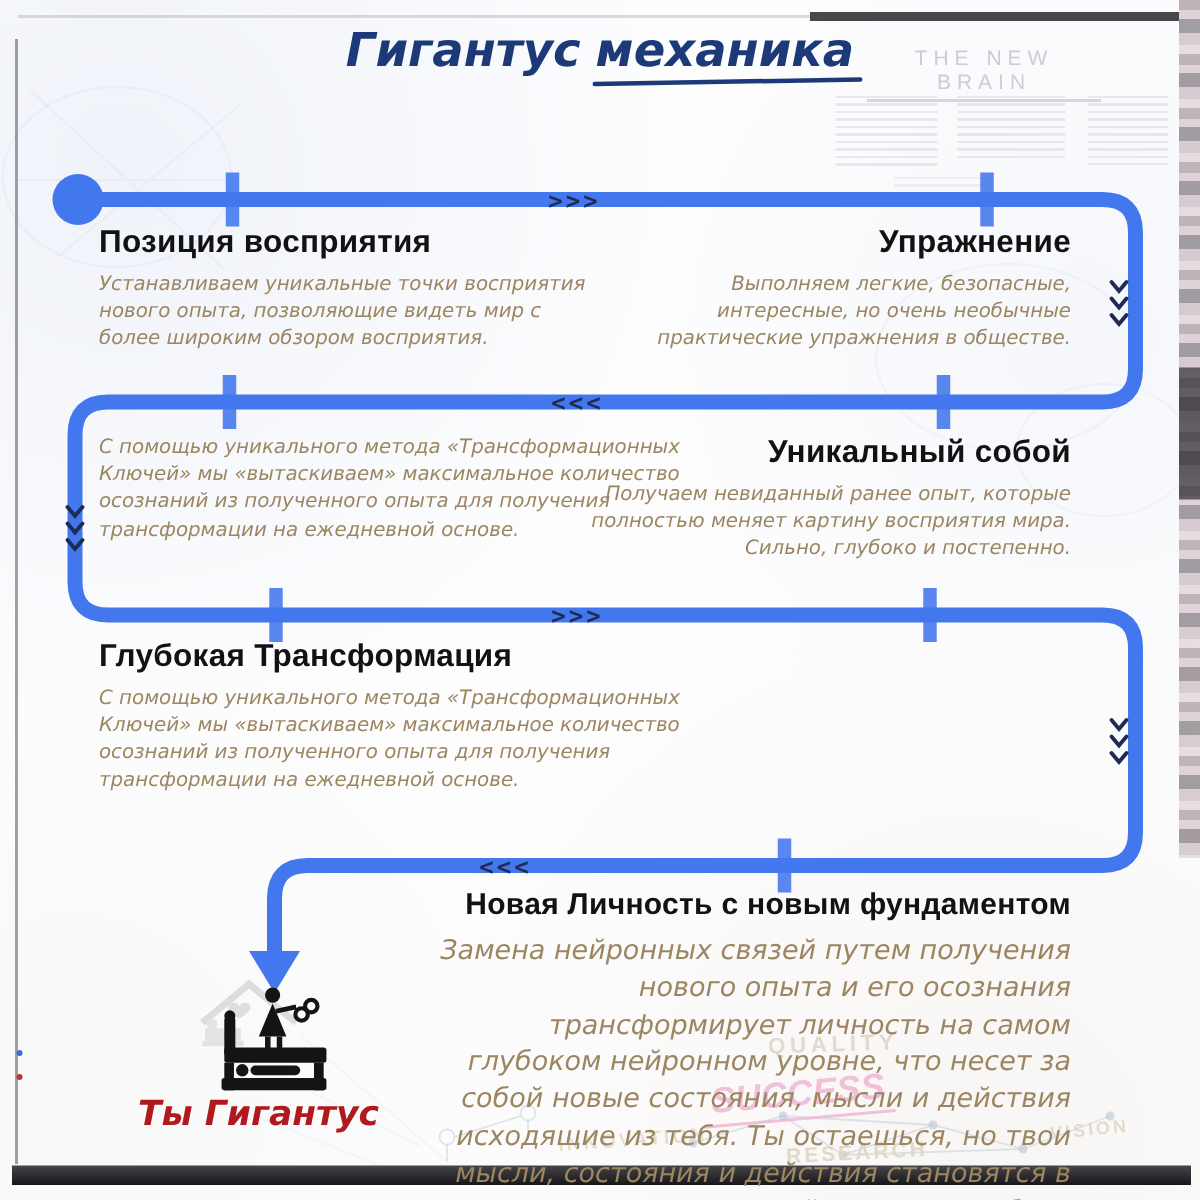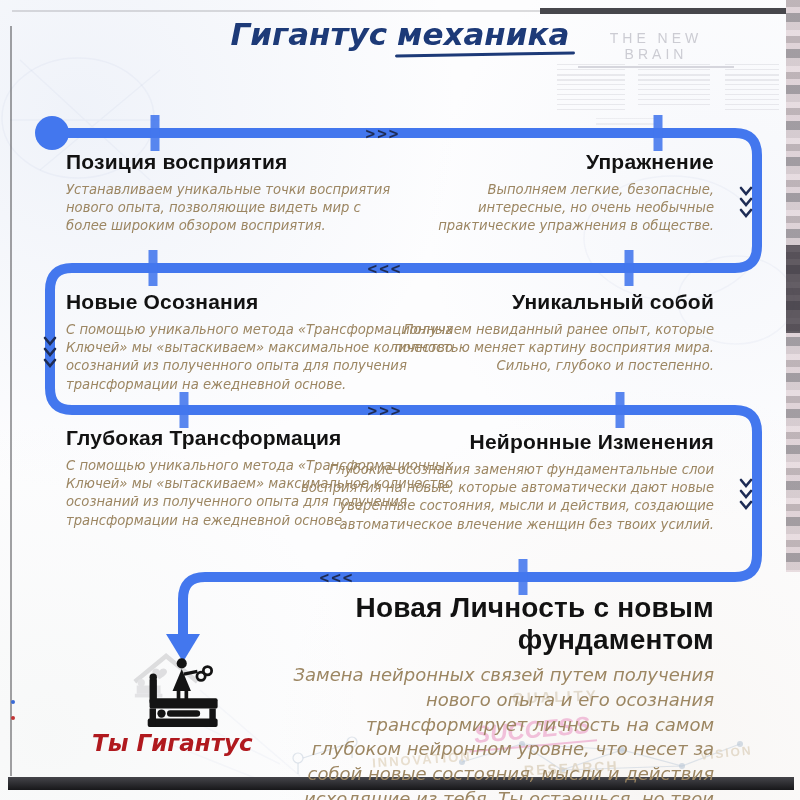--- a/index.html
+++ b/index.html
@@ -76,21 +76,21 @@
   .step p{margin:0;font-family:"DejaVu Sans",sans-serif;font-style:italic;
     font-size:13.2px;line-height:1.38;color:#9c8662;}
   .step.right{text-align:right;}
   #step1{left:66px;top:150px;width:335px;}
   #step2{right:86px;top:150px;width:300px;}
   #step3{left:66px;top:290px;width:415px;}
   #step4{right:86px;top:290px;width:340px;}
   #step5{left:66px;top:426px;width:390px;}
   #step6{right:86px;top:430px;width:430px;}
   #step7{right:86px;top:592px;width:452px;}
-  #step7 h2{font-size:28px;}
+  #step7 h2{font-size:20px;}
   #step7 p{font-size:18px;margin-left:28px;}
 
   
   #result-icon{position:absolute;left:122px;top:645px;width:125px;height:92px;}
   #result-label{position:absolute;left:92px;top:730px;width:190px;text-align:left;
     font-family:"DejaVu Sans",sans-serif;font-style:italic;font-weight:bold;
     font-size:23px;color:#b0191e;}
 </style>
 </head>
 <body>
@@ -179,34 +179,29 @@
 
   <section class="step right" id="step2">
     <h2>Упражнение</h2>
     <p>Выполняем легкие, безопасные, интересные, но очень необычные практические упражнения в обществе.</p>
   </section>
   <section class="step left" id="step1">
     <h2>Позиция восприятия</h2>
     <p>Устанавливаем уникальные точки восприятия нового опыта, позволяющие видеть мир с более широким обзором восприятия.</p>
   </section>
   <section class="step left" id="step3">
-    <h2>Новые Осознания</h2>
     <p>С помощью уникального метода «Трансформационных Ключей» мы «вытаскиваем» максимальное количество осознаний из полученного опыта для получения трансформации на ежедневной основе.</p>
   </section>
   <section class="step right" id="step4">
     <h2>Уникальный собой</h2>
     <p>Получаем невиданный ранее опыт, которые полностью меняет картину восприятия мира. Сильно, глубоко и постепенно.</p>
   </section>
   <section class="step left" id="step5">
     <h2>Глубокая Трансформация</h2>
     <p>С помощью уникального метода «Трансформационных Ключей» мы «вытаскиваем» максимальное количество осознаний из полученного опыта для получения трансформации на ежедневной основе.</p>
-  </section>
-  <section class="step right" id="step6">
-    <h2>Нейронные Изменения</h2>
-    <p>Глубокие осознания заменяют фундаментальные слои восприятия на новые, которые автоматически дают новые уверенные состояния, мысли и действия, создающие автоматическое влечение женщин без твоих усилий.</p>
   </section>
   <section class="step right" id="step7">
     <h2>Новая Личность с новым фундаментом</h2>
     <p>Замена нейронных связей путем получения нового опыта и его осознания трансформирует личность на самом глубоком нейронном уровне, что несет за собой новые состояния, мысли и действия исходящие из тебя. Ты остаешься, но твои мысли, состояния и действия становятся в несколько раз уверенней, мудрее, глубже, привлекательнее и эффективнее с твоим полным последующим контролем, еще бошьшим чем даже раньше.</p>
   </section>
 
   <svg id="result-icon" viewBox="0 0 120 100">
 
     <g opacity="0.8">
       <path d="M6 40 L40 12 L74 40" fill="none" stroke="#d6d6d8" stroke-width="5"></path>

